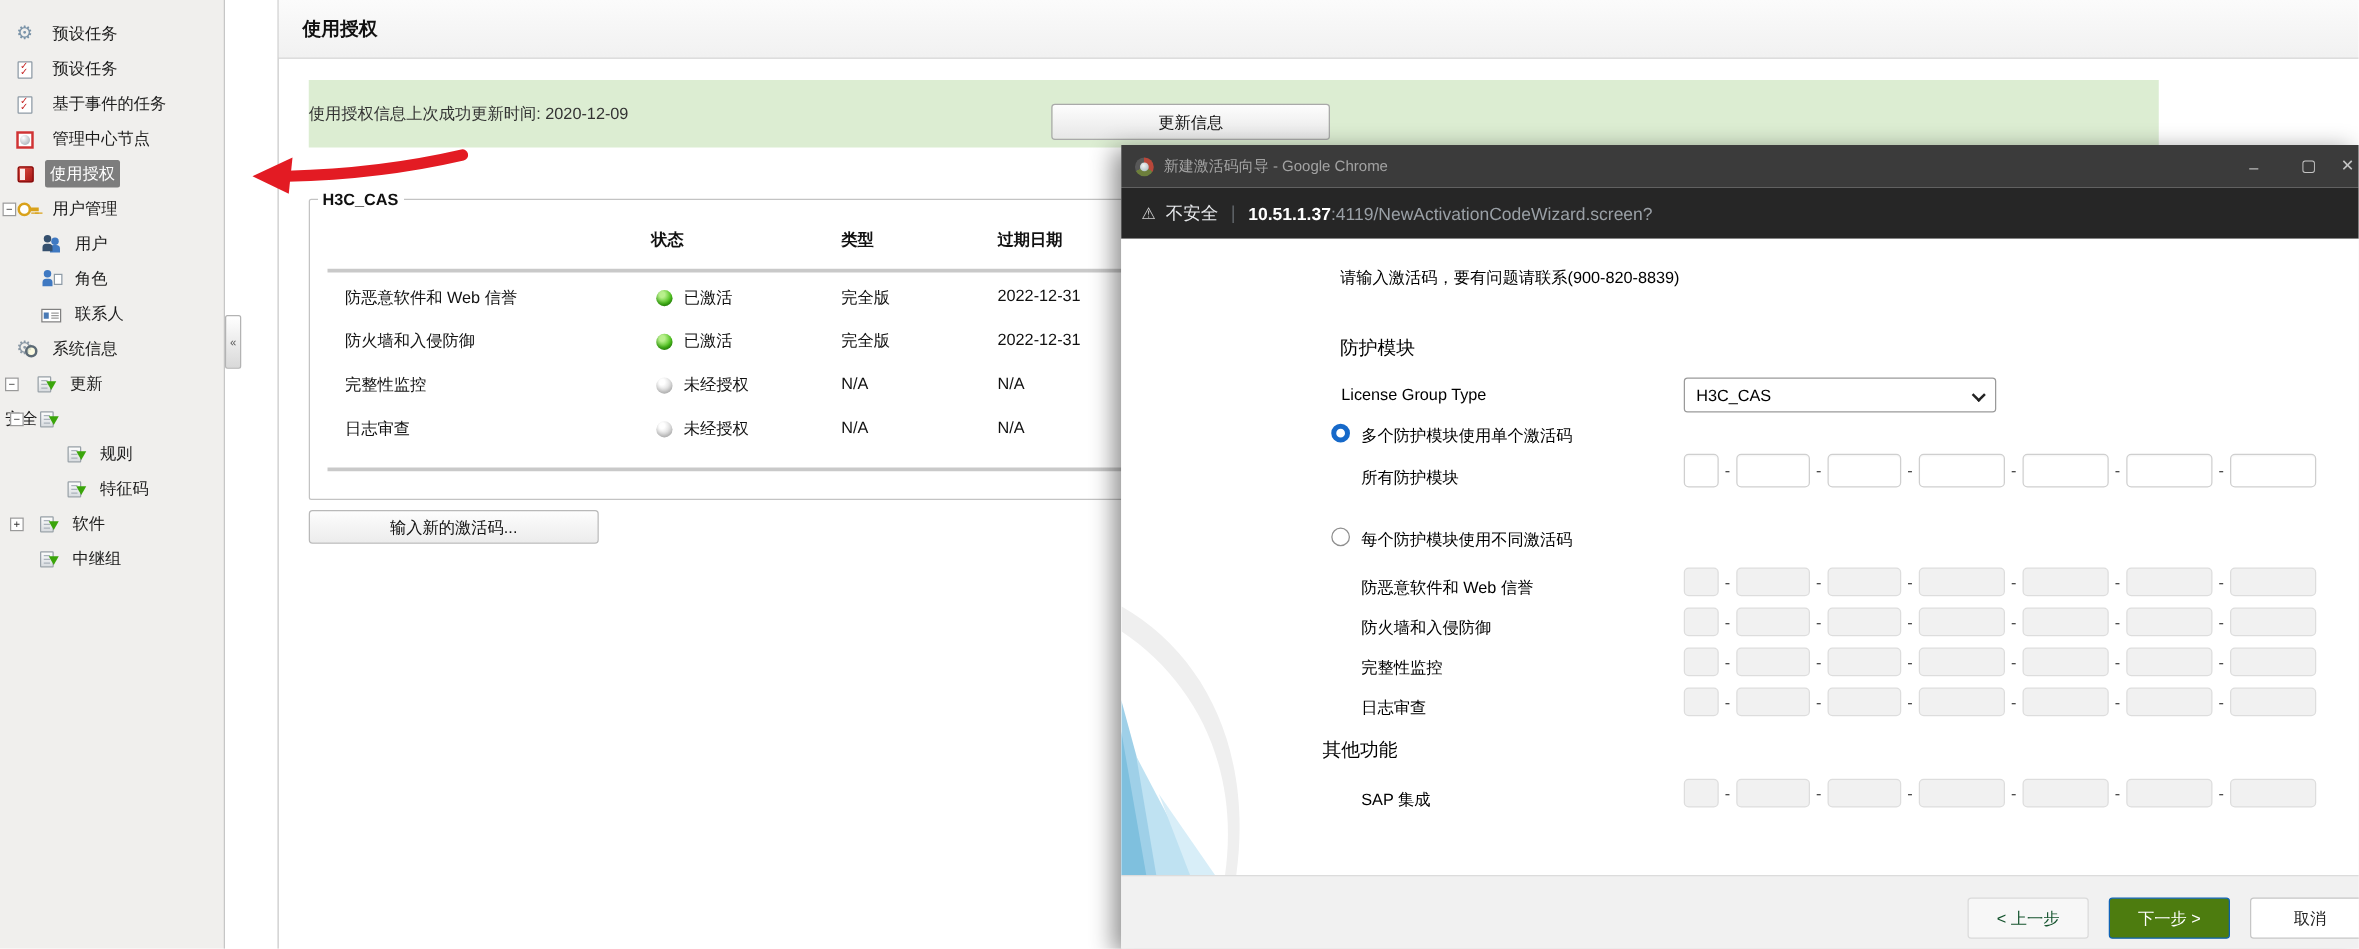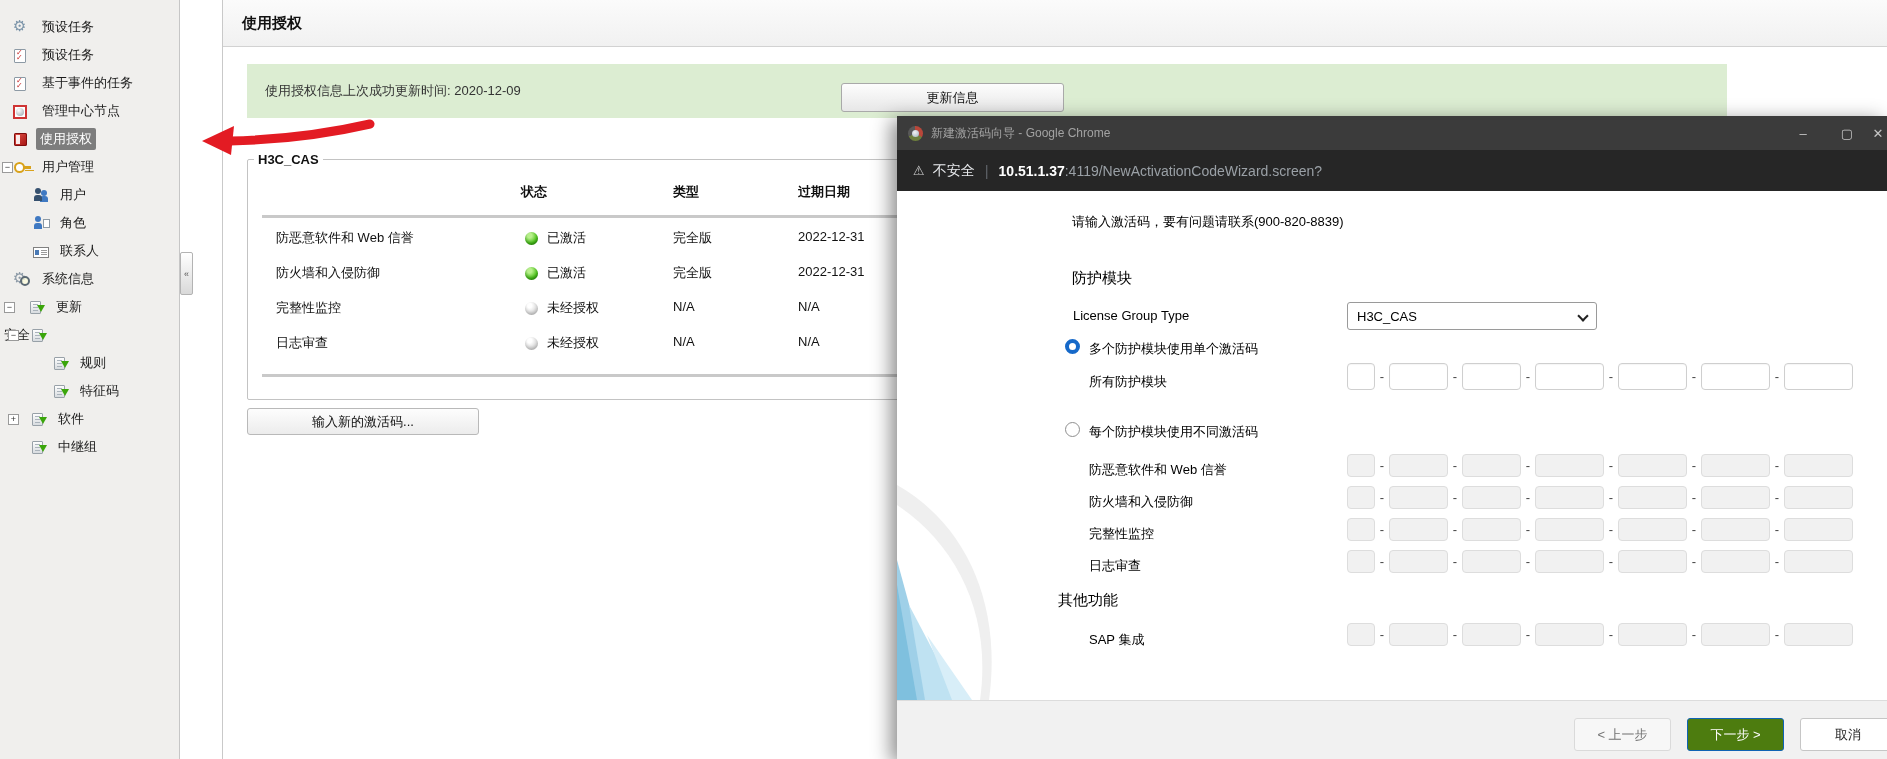--- a/index.html
+++ b/index.html
@@ -55,21 +55,21 @@
   .collapse-handle { position:absolute; left:180px; top:252px; width:13px; height:43px;
                      background:linear-gradient(#ffffff,#d9d9d9); border:1px solid #b3b3b3; border-radius:2px;
                      font-size:9px; color:#555; display:flex; align-items:center; justify-content:center; cursor:pointer; }
 
   
   .main { position:absolute; left:222px; top:0; width:1665px; height:759px; background:#fff; border-left:1px solid #c9c9c9; }
   .main-header { height:47px; background:linear-gradient(#fbfbfb,#f1f1f1); border-bottom:1px solid #d2d2d2;
                  display:flex; align-items:center; padding-left:19px; }
   .main-title { font-size:15px; font-weight:bold; color:#111; }
   .info-bar { position:absolute; left:24px; top:64px; width:1480px; height:54px; background:#dcedd2;
-              display:flex; align-items:center; padding-left:18px; font-size:13px; color:#333; }
+              display:flex; align-items:center; padding-left:0; font-size:13px; color:#333; }
   .btn-update { position:absolute; left:618px; top:83px; width:223px; height:29px;
                 background:linear-gradient(#fdfdfd,#e7e7e7); border:1px solid #a9a9a9; border-radius:3px;
                 font-size:13px; color:#111; cursor:pointer; }
   .grpbox { position:absolute; left:24px; top:152px; width:1240px; height:248px;
             border:1px solid #c3c3c3; border-radius:2px; background:#fff; }
   .grpbox legend { font-size:13px; font-weight:bold; color:#111; margin-left:6px; padding:0 4px; }
   .lic-table { position:absolute; left:14px; top:10px; right:20px; font-size:13px; color:#111; }
   .lt-head { position:relative; height:30px; font-weight:bold; }
   .lt-sep { height:3px; background:#c9c9c9; margin:8px 0 2px 0; }
   .lt-row { position:relative; height:35px; }
@@ -122,21 +122,21 @@
   .seg { height:27px; border:1px solid #cfcfcf; border-radius:4px; background:#fff; box-shadow:inset 0 1px 1px rgba(0,0,0,.04);
          font-size:13px; padding:0 4px; outline:none; }
   .coderow.dis .seg { height:23px; background:#f1f1f1; border-color:#dddddd; box-shadow:none; }
   .seg.s1 { width:28px; } .seg.s2 { width:59px; } .seg.s3 { width:69px; }
   .dash { width:14px; text-align:center; color:#444; font-size:13px; flex:none; }
 
   .swoosh { position:absolute; left:0; bottom:0; width:130px; height:235px; pointer-events:none; }
 
   .wfooter { position:absolute; left:0; bottom:0; right:0; height:59px; background:#f1f1f1; border-top:1px solid #dcdcdc; }
   .wfooter button { position:absolute; top:17px; height:33px; border-radius:3px; font-size:13px; cursor:pointer; }
-  .btn-back { left:677px; width:97px; background:#f7f7f7; border:1px solid #dadada; color:#737373; }
+  .btn-back { left:677px; width:97px; background:#f7f7f7; border:1px solid #dadada; color:#14532d; }
   .btn-next { left:790px; width:97px; background:#4d7c0f; border:1px solid #0f63b4; color:#fff; }
   .btn-cancel { left:903px; width:96px; background:#fff; border:1px solid #c6c6c6; color:#222; }
 </style>
 </head>
 <body>
 
 <div id="root">
 
   <div class="sidebar">
     <ul class="tree">

